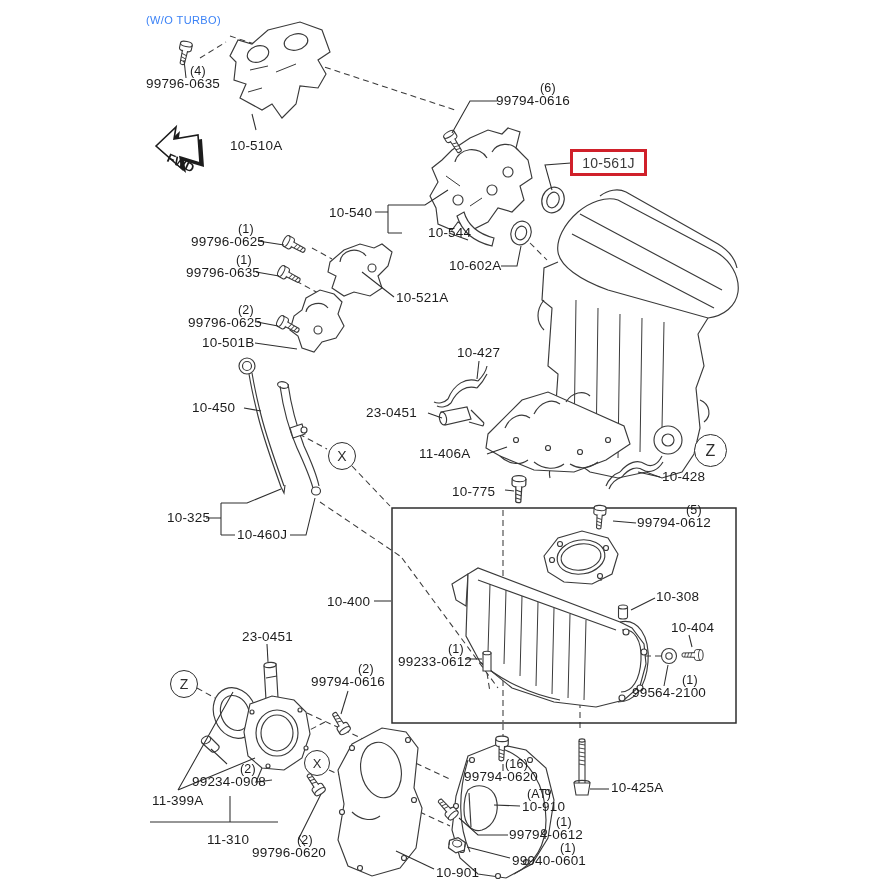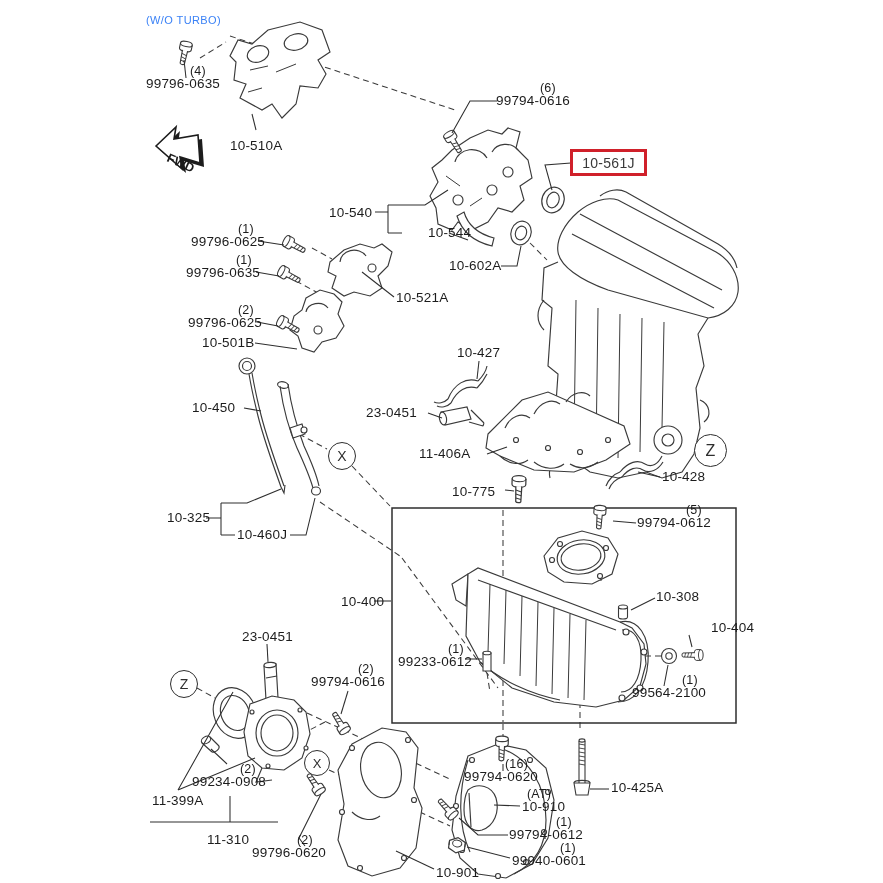--- a/index.html
+++ b/index.html
@@ -321,24 +321,24 @@
   <div class="lbl" style="left:202px;top:336px;"><span>10-501B</span></div>
   <div class="lbl" style="left:192px;top:401px;"><span>10-450</span></div>
   <div class="lbl" style="left:457px;top:346px;"><span>10-427</span></div>
   <div class="lbl" style="left:366px;top:406px;"><span>23-0451</span></div>
   <div class="lbl" style="left:419px;top:447px;"><span>11-406A</span></div>
   <div class="lbl" style="left:452px;top:485px;"><span>10-775</span></div>
   <div class="lbl" style="left:662px;top:470px;"><span>10-428</span></div>
   <div class="lbl" style="left:167px;top:511px;"><span>10-325</span></div>
   <div class="lbl" style="left:237px;top:528px;"><span>10-460J</span></div>
   <div class="lbl" style="left:637px;top:504px;"><span class="qty" style="margin-left:49px">(5)</span><span>99794-0612</span></div>
-  <div class="lbl" style="left:327px;top:595px;margin-left:14px;"><span>10-400</span></div>
+  <div class="lbl" style="left:327px;top:595px;"><span>10-400</span></div>
   <div class="lbl" style="left:656px;top:590px;"><span>10-308</span></div>
   <div class="lbl" style="left:398px;top:643px;"><span class="qty" style="margin-left:50px">(1)</span><span>99233-0612</span></div>
-  <div class="lbl" style="left:671px;top:621px;margin-left:40px;"><span>10-404</span></div>
+  <div class="lbl" style="left:671px;top:621px;"><span>10-404</span></div>
   <div class="lbl" style="left:632px;top:674px;"><span class="qty" style="margin-left:50px">(1)</span><span>99564-2100</span></div>
   <div class="lbl" style="left:242px;top:630px;"><span>23-0451</span></div>
   <div class="lbl" style="left:311px;top:663px;"><span class="qty" style="margin-left:47px">(2)</span><span>99794-0616</span></div>
   <div class="lbl" style="left:192px;top:763px;"><span class="qty" style="margin-left:48px">(2)</span><span>99234-0908</span></div>
   <div class="lbl" style="left:152px;top:794px;"><span>11-399A</span></div>
   <div class="lbl" style="left:207px;top:833px;"><span>11-310</span></div>
   <div class="lbl" style="left:252px;top:834px;"><span class="qty" style="margin-left:45px">(2)</span><span>99796-0620</span></div>
   <div class="lbl" style="left:436px;top:866px;"><span>10-901</span></div>
   <div class="lbl" style="left:464px;top:758px;"><span class="qty" style="margin-left:41px">(16)</span><span>99794-0620</span></div>
   <div class="lbl" style="left:522px;top:788px;"><span class="qty" style="margin-left:5px">(AT)</span><span>10-910</span></div>

